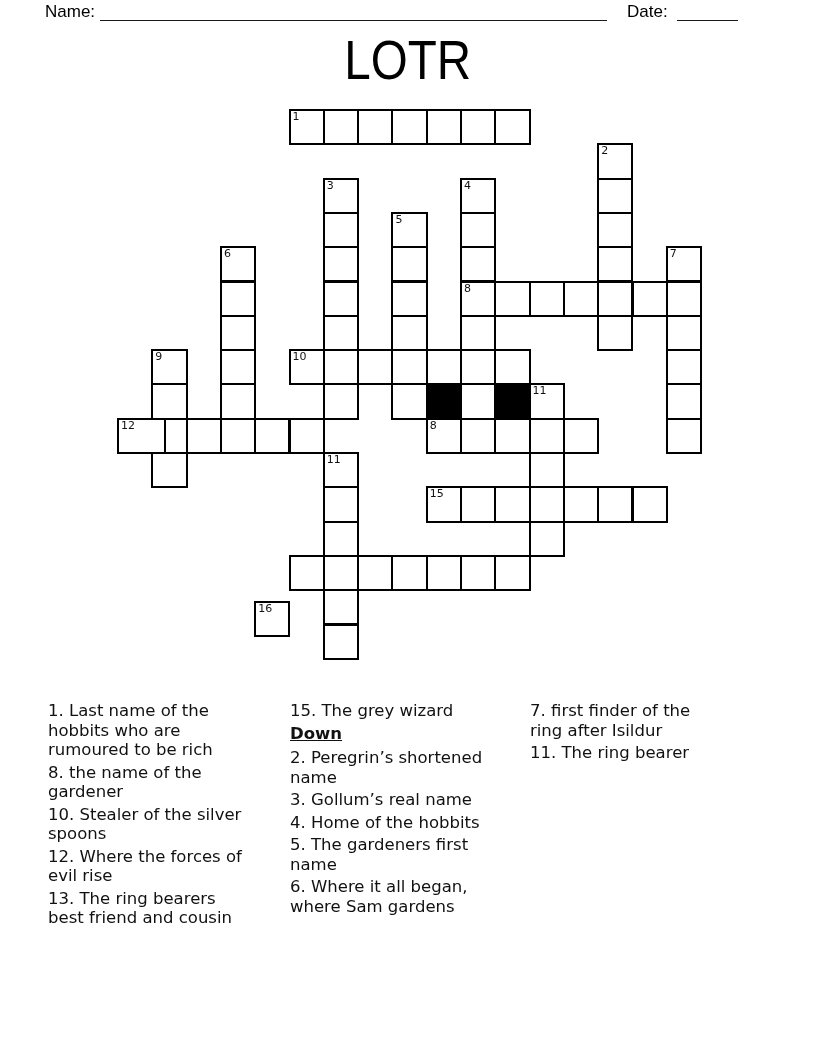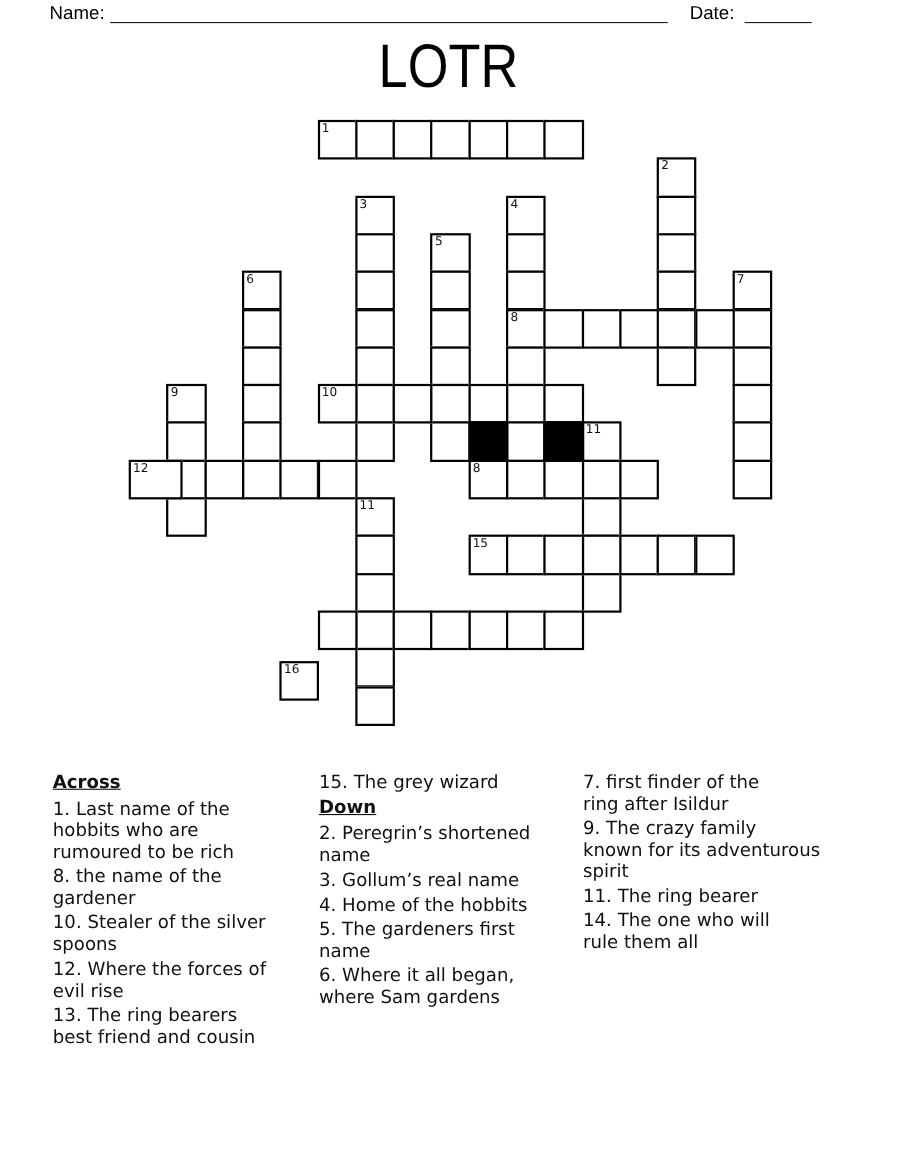--- a/index.html
+++ b/index.html
@@ -163,21 +163,20 @@
       <div class="cell" style="left: 357.1px; top: 554.9px; width: 36.3px; height: 36.3px; border-color: rgb(0, 0, 0); background: rgb(255, 255, 255);"></div>
       <div class="cell" style="left: 391.4px; top: 554.9px; width: 36.3px; height: 36.3px; border-color: rgb(0, 0, 0); background: rgb(255, 255, 255);"></div>
       <div class="cell" style="left: 425.7px; top: 554.9px; width: 36.3px; height: 36.3px; border-color: rgb(0, 0, 0); background: rgb(255, 255, 255);"></div>
       <div class="cell" style="left: 460px; top: 554.9px; width: 36.3px; height: 36.3px; border-color: rgb(0, 0, 0); background: rgb(255, 255, 255);"></div>
       <div class="cell" style="left: 494.3px; top: 554.9px; width: 36.3px; height: 36.3px; border-color: rgb(0, 0, 0); background: rgb(255, 255, 255);"></div>
       <div class="cell black" style="left: 425.7px; top: 383.4px; width: 36.3px; height: 36.3px; border-color: rgb(0, 0, 0); background: rgb(0, 0, 0);"></div>
       <div class="cell black" style="left: 494.3px; top: 383.4px; width: 36.3px; height: 36.3px; border-color: rgb(0, 0, 0); background: rgb(0, 0, 0);"></div>
     </div>
 
   <div class="clues-col" style="left:48px;top:701px;width:250px;">
-      <div class="clue-header">Across</div>
       <div class="clue"><b class="clue-num">1.</b> <span class="clue-text">Last name of the
 hobbits who are
 rumoured to be rich</span></div>
       <div class="clue"><b class="clue-num">8.</b> <span class="clue-text">the name of the
 gardener</span></div>
       <div class="clue"><b class="clue-num">10.</b> <span class="clue-text">Stealer of the silver
 spoons</span></div>
       <div class="clue"><b class="clue-num">12.</b> <span class="clue-text">Where the forces of
 evil rise</span></div>
       <div class="clue"><b class="clue-num">13.</b> <span class="clue-text">The ring bearers
@@ -191,21 +190,16 @@
       <div class="clue"><b class="clue-num">3.</b> <span class="clue-text">Gollum’s real name</span></div>
       <div class="clue"><b class="clue-num">4.</b> <span class="clue-text">Home of the hobbits</span></div>
       <div class="clue"><b class="clue-num">5.</b> <span class="clue-text">The gardeners first
 name</span></div>
       <div class="clue"><b class="clue-num">6.</b> <span class="clue-text">Where it all began,
 where Sam gardens</span></div>
     </div>
   <div class="clues-col" style="left:530px;top:701px;width:255px;">
       <div class="clue"><b class="clue-num">7.</b> <span class="clue-text">first finder of the
 ring after Isildur</span></div>
-      <div class="clue"><b class="clue-num">9.</b> <span class="clue-text">The crazy family
-known for its adventurous
-spirit</span></div>
       <div class="clue"><b class="clue-num">11.</b> <span class="clue-text">The ring bearer</span></div>
-      <div class="clue"><b class="clue-num">14.</b> <span class="clue-text">The one who will
-rule them all</span></div>
     </div>
 
 </div>
 
 </body></html>

